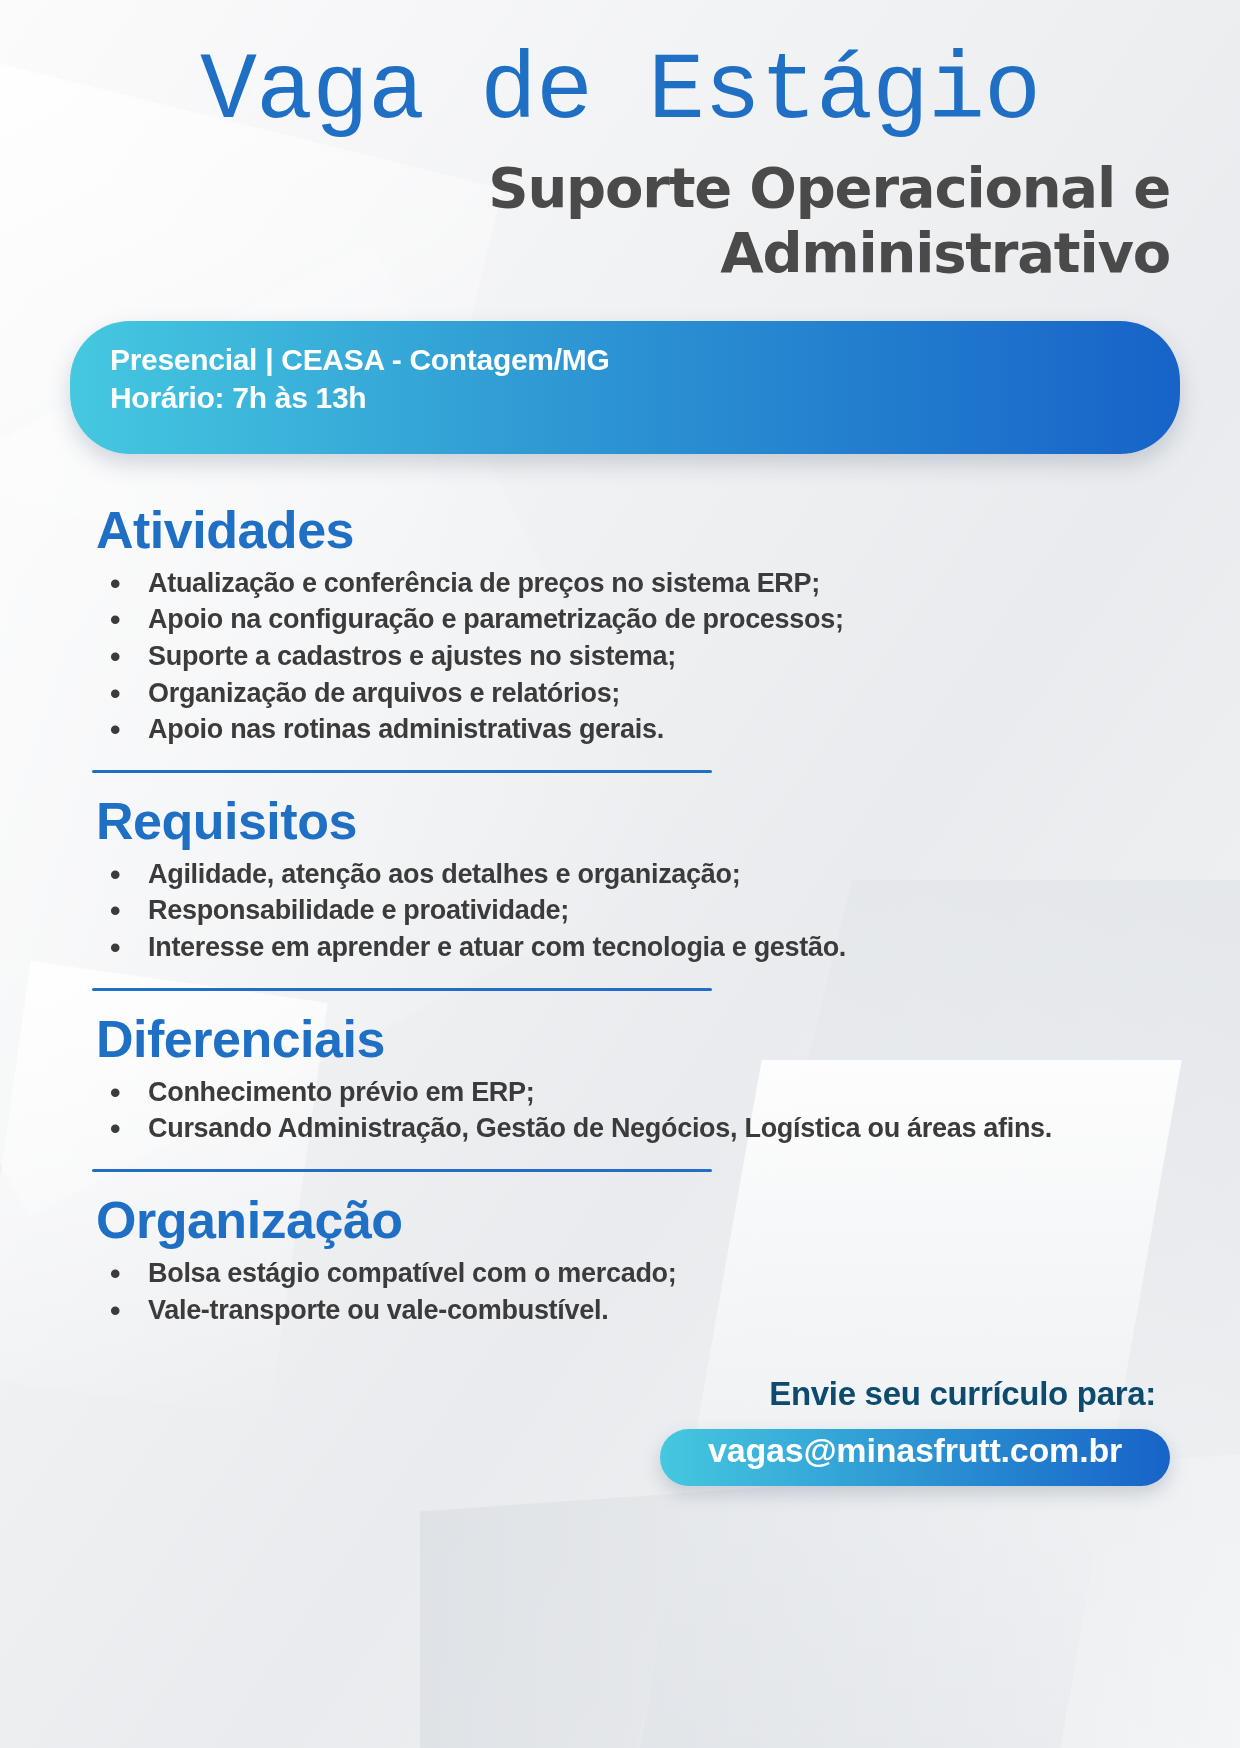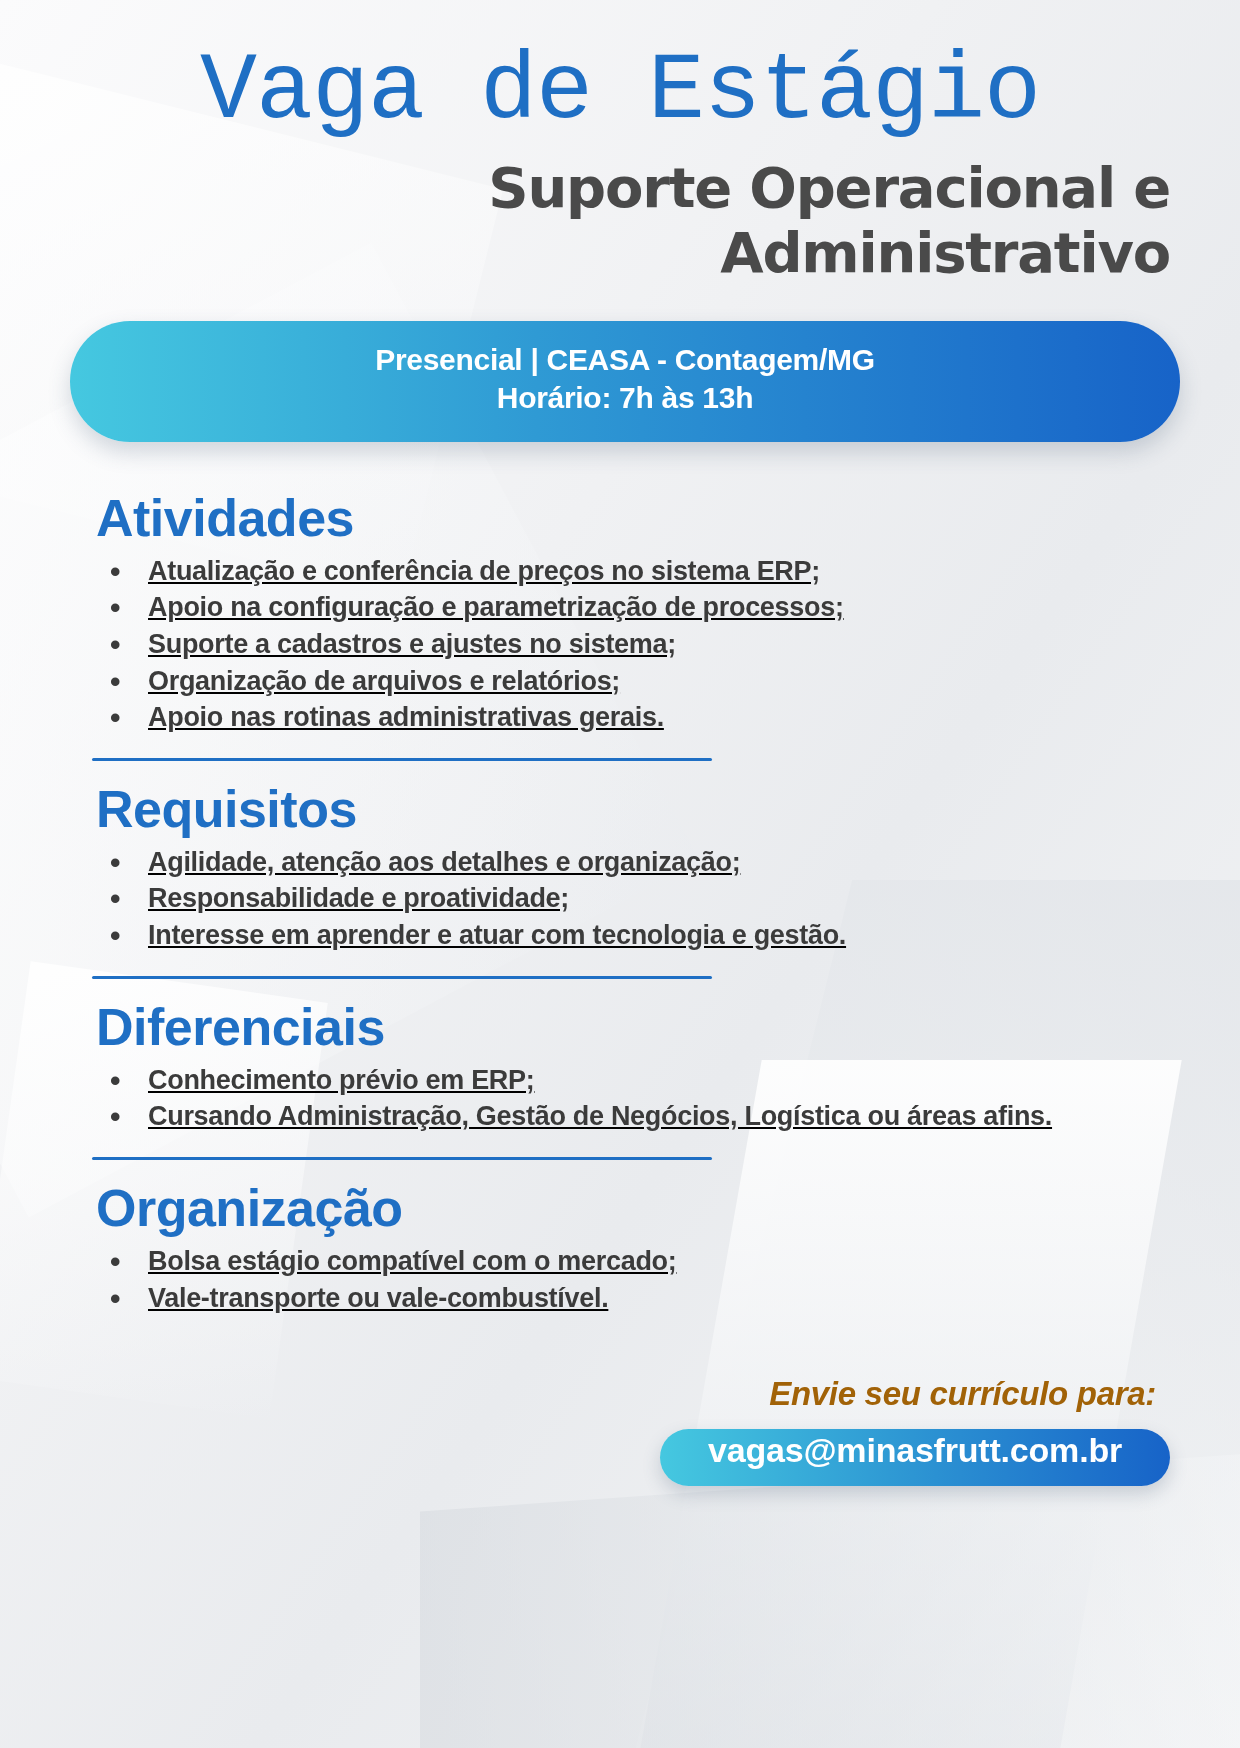--- a/index.html
+++ b/index.html
@@ -99,22 +99,21 @@
 
   
   .pill-wrap {
     margin: 36px auto 0;
     width: 1110px;
   }
   .pill {
     border-radius: 60px;
     background: linear-gradient(90deg, #45c8e0 0%, #2f9ad4 42%, #1763c8 100%);
     color: #ffffff;
-    text-align: center;
-    padding: 20px 40px 24px;
+    padding: 20px 40px 36px;
     box-shadow: 0 10px 22px rgba(60,80,110,0.22);
   }
   .pill-line {
     font-size: 30px;
     font-weight: bold;
     line-height: 1.28;
     letter-spacing: -0.3px;
   }
 
   
@@ -127,21 +126,20 @@
     color: #1f6fc4;
     font-size: 52px;
     font-weight: bold;
     letter-spacing: -0.5px;
     margin-left: 14px;
     margin-bottom: 6px;
   }
   ul.items {
     list-style: none;
     margin: 0 0 0 10px;
-    text-decoration: underline;
   }
   ul.items li {
     position: relative;
     color: #3b3b3b;
     font-size: 27px;
     font-weight: bold;
     line-height: 1.32;
     padding-left: 56px;
     margin-bottom: 1px;
     letter-spacing: -0.3px;
@@ -164,27 +162,26 @@
 
   
   .contact {
     position: absolute;
     right: 70px;
     bottom: 262px;
     text-align: right;
     width: 760px;
   }
   .contact-label {
-    color: #a16207;
+    color: #0c4a6e;
     font-size: 33px;
     font-weight: bold;
     letter-spacing: -0.3px;
     margin-bottom: 16px;
     padding-right: 14px;
-    font-style: italic;
   }
   .email-pill {
     display: inline-block;
     background: linear-gradient(90deg, #45c8e0 0%, #2f9ad4 45%, #1763c8 100%);
     color: #fff;
     font-size: 34px;
     font-weight: bold;
     border-radius: 40px;
     padding: 2px 48px 16px;
     box-shadow: 0 8px 18px rgba(60,80,110,0.22);

